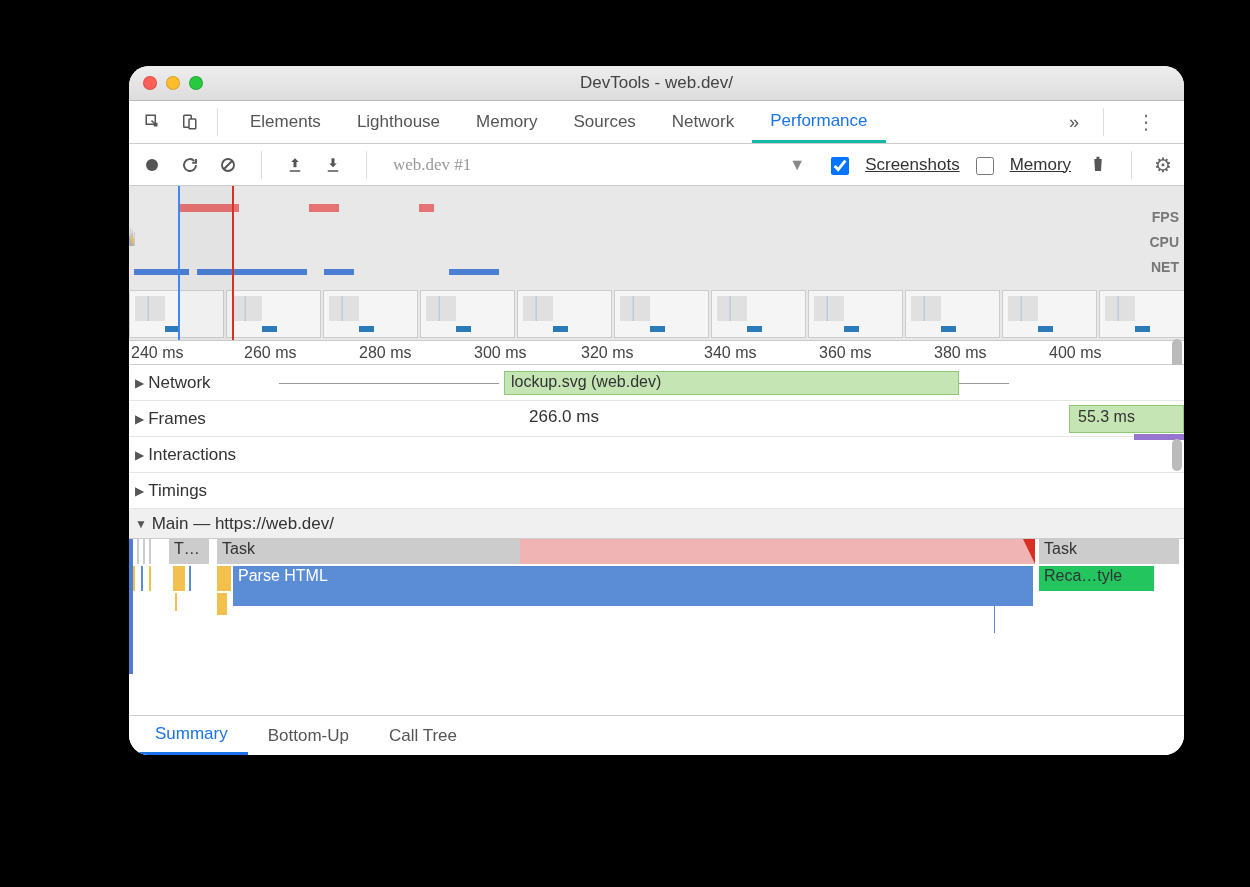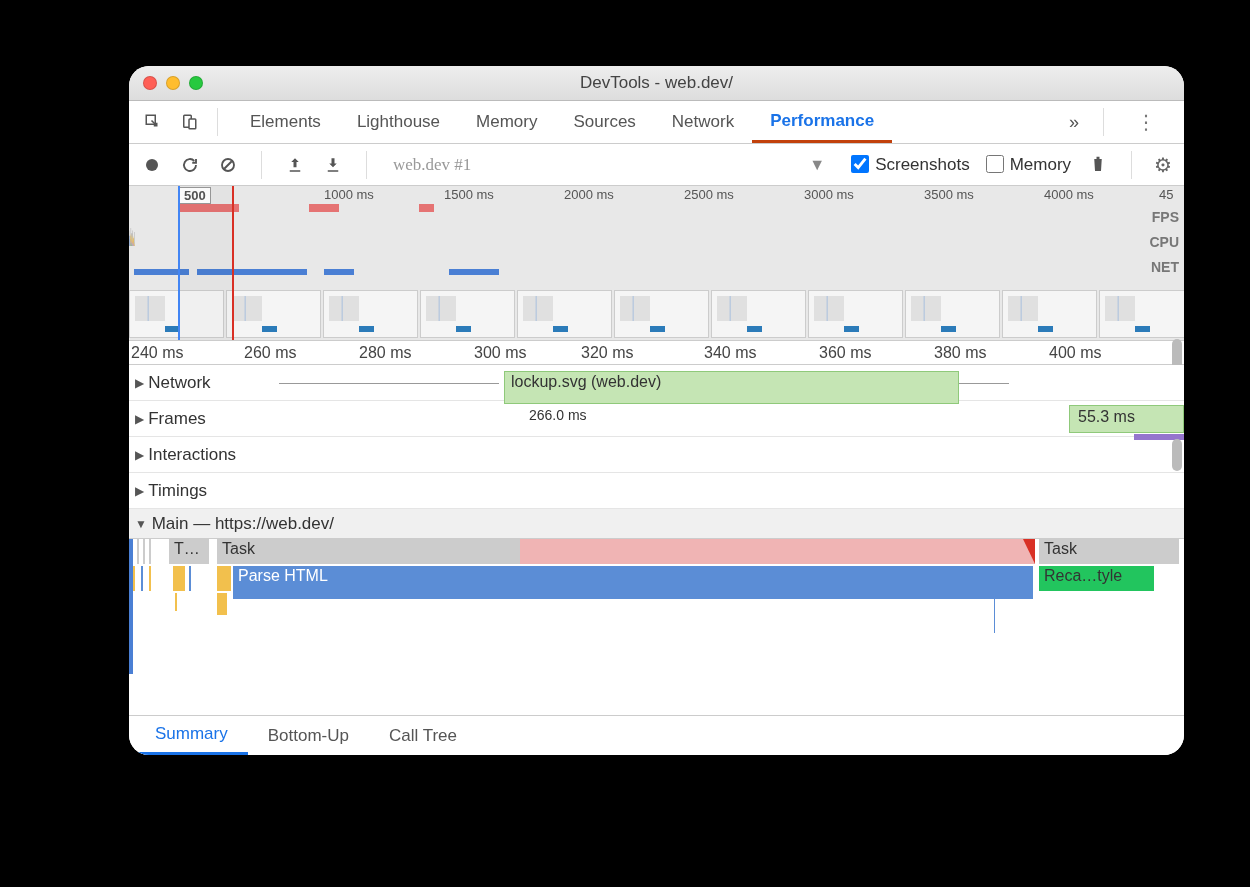--- a/index.html
+++ b/index.html
@@ -8,28 +8,28 @@
 .titlebar { height:35px; background:linear-gradient(#eee,#ddd); border-bottom:1px solid #bbb; display:flex; align-items:center; position:relative; }
 .traffic { display:flex; gap:9px; padding-left:14px; }
 .dot { width:14px; height:14px; border-radius:50%; border:1px solid rgba(0,0,0,.15); }
 .dot.r{background:#ff5f56}.dot.y{background:#ffbd2e}.dot.g{background:#27c93f}
 .title { position:absolute; left:0; right:0; text-align:center; font-size:17px; color:#444; pointer-events:none;}
 .tabstrip { height:43px; border-bottom:1px solid #ccc; display:flex; align-items:center; padding:0 10px; gap:8px;}
 .tabstrip .icon-btn { width:28px; height:28px; display:flex; align-items:center; justify-content:center; color:#555;}
 .sep{width:1px;height:28px;background:#ddd;margin:0 6px;}
 .tabs{display:flex;flex:1;height:100%;}
 .tab{padding:0 18px;display:flex;align-items:center;font-size:17px;color:#555;cursor:pointer;height:100%;}
-.tab.active{color:#1a73e8;border-bottom:3px solid #c2410c;font-weight:700;}
+.tab.active{color:#1a73e8;border-bottom:3px solid #14b8a6;font-weight:400;}
 .chev{color:#555;padding:0 10px;font-size:18px;}
 .kebab{color:#777;padding:0 18px;font-size:20px;}
 .toolbar{height:42px;border-bottom:1px solid #ccc;display:flex;align-items:center;padding:0 12px;gap:16px;}
 .tbtn{width:22px;height:22px;display:flex;align-items:center;justify-content:center;color:#555;}
 .rec-title{color:#999;font-size:17px;flex:1;margin-left:4px;font-family:Liberation Serif, serif;}
 .dd-arrow{color:#888;margin-right:10px;}
-.chk{display:flex;align-items:flex-start;gap:6px;font-size:17px;color:#333;}
+.chk{display:flex;align-items:flex-end;gap:16px;font-size:17px;color:#333;text-decoration:underline;}
 .chk input{width:18px;height:18px;}
 .gear{color:#666;font-size:20px;}
 .overview{height:155px;background:#e8e8e8;position:relative;border-bottom:1px solid #ccc;}
 .ov-ruler{height:18px;display:flex;font-size:13px;color:#555;position:relative;}
 .ov-tick{position:absolute;top:1px;}
 .ov-500{background:#fff;border:1px solid #999;padding:0 4px;font-weight:600;}
 .ov-labels{position:absolute;right:5px;top:18px;font-size:14px;color:#777;font-weight:600;}
 .ov-labels div{height:25px;display:flex;align-items:center;justify-content:flex-end;}
 .ov-cpu{position:absolute;top:42px;left:0;right:30px;height:35px;}
 .ov-net{position:absolute;top:82px;left:0;right:30px;height:8px;}
@@ -38,33 +38,33 @@
 .thumb{flex:0 0 95px;height:48px;background:#f5f5f5;border:1px solid #ccc;margin-right:2px;position:relative;}
 .thumb::before{content:"";position:absolute;left:5px;top:5px;width:30px;height:25px;background:linear-gradient(90deg,#e0e0e0 40%,#b0c4de 44%,#e0e0e0 48%);}
 .thumb::after{content:"";position:absolute;left:35px;bottom:5px;width:15px;height:6px;background:#2b7bb9;}
 .ov-sel{position:absolute;top:0;bottom:0;left:49px;width:56px;border-left:2px solid #4285f4;border-right:2px solid #d93025;background:rgba(0,0,0,.02);}
 .ruler{height:24px;border-bottom:1px solid #ccc;display:flex;position:relative;font-size:16px;color:#444;}
 .ruler .tick{position:absolute;top:3px;}
 .tracks{flex:1;position:relative;overflow:hidden;background:#fff;}
 .track-row{height:36px;border-bottom:1px solid #e5e5e5;display:flex;align-items:center;position:relative;}
 .track-label{padding-left:6px;font-size:17px;color:#333;display:flex;align-items:center;gap:4px;z-index:2;}
 .tri{font-size:12px;color:#555;}
-.net-item{position:absolute;left:375px;width:455px;height:33px;background:#c5e5b4;border:1px solid #8fc97a;padding:1px 6px;font-size:16px;color:#333;top:6px;}
+.net-item{position:absolute;left:375px;width:455px;height:24px;background:#c5e5b4;border:1px solid #8fc97a;padding:1px 6px;font-size:16px;color:#333;top:6px;}
 .net-line{position:absolute;top:18px;height:1px;background:#999;}
-.frame-val{position:absolute;left:400px;top:6px;font-size:14px;color:#333;}
+.frame-val{position:absolute;left:400px;top:6px;font-size:17px;color:#333;}
 .frame-small{position:absolute;right:0;width:115px;height:28px;top:4px;background:#c5e5b4;border:1px solid #8fc97a;font-size:16px;padding:2px 8px;color:#333;}
 .frame-bar{position:absolute;bottom:-4px;right:0;width:50px;height:6px;background:#9575cd;}
 .main-head{height:30px;background:#f0f0f0;border-bottom:1px solid #ccc;display:flex;align-items:center;padding-left:6px;font-size:17px;color:#333;}
 .main-head .tri{transform:rotate(0deg);}
 .flame{position:relative;height:135px;background:#fff;}
 .flame-row{position:absolute;height:27px;left:0;right:0;}
 .task{position:absolute;height:25px;background:#ccc;font-size:16px;padding:1px 5px;color:#333;overflow:hidden;white-space:nowrap;}
 .task.long{background:linear-gradient(90deg,#ccc 0%,#ccc 37%,#f0b4b4 37%,#f0b4b4 100%);}
 .task.long::after{content:"";position:absolute;right:0;top:0;border-left:12px solid transparent;border-top:25px solid #d93025;}
-.parse{position:absolute;height:33px;background:#5b8dd6;color:#fff;font-size:16px;padding:1px 5px;overflow:hidden;}
+.parse{position:absolute;height:40px;background:#5b8dd6;color:#fff;font-size:16px;padding:1px 5px;overflow:hidden;}
 .yel{position:absolute;background:#f2c04d;}
 .recalc{position:absolute;height:25px;background:#22c55e;color:#333;font-size:16px;padding:1px 5px;overflow:hidden;white-space:nowrap;}
 .tiny{position:absolute;width:2px;}
 .bottom-tabs{height:40px;border-top:1px solid #ccc;display:flex;align-items:center;padding-left:6px;background:#fff;}
 .btab{padding:0 20px;height:100%;display:flex;align-items:center;font-size:17px;color:#555;}
 .btab.active{color:#1a73e8;border-bottom:3px solid #1a73e8;font-weight:400;}
 .scroll-ind{position:absolute;right:2px;width:10px;height:32px;background:#bbb;border-radius:5px;}
 svg{width:18px;height:18px;}
 </style>
 </head>
@@ -150,31 +150,20 @@
     <div class="tbtn">
         <svg viewBox="0 0 24 24" fill="#555">
           <path d="M7 4h10l-1 16H8z M5 4h14 M10 1h4v3h-4z"></path>
         </svg>
       </div>
     <div class="sep"></div>
     <div class="gear">⚙</div>
   </div>
 
   <div class="overview">
-    <div class="ov-ruler">
-      <span class="ov-tick ov-500" style="left:50px">500</span>
-      <span class="ov-tick" style="left:195px">1000 ms</span>
-      <span class="ov-tick" style="left:315px">1500 ms</span>
-      <span class="ov-tick" style="left:435px">2000 ms</span>
-      <span class="ov-tick" style="left:555px">2500 ms</span>
-      <span class="ov-tick" style="left:675px">3000 ms</span>
-      <span class="ov-tick" style="left:795px">3500 ms</span>
-      <span class="ov-tick" style="left:915px">4000 ms</span>
-      <span class="ov-tick" style="left:1030px">45</span>
-    </div>
     <div style="position:absolute;top:18px;left:30px;right:30px;height:10px">
       <div style="position:absolute;left:20px;width:60px;height:8px;background:#e57373"></div>
       <div style="position:absolute;left:150px;width:30px;height:8px;background:#e57373"></div>
       <div style="position:absolute;left:260px;width:15px;height:8px;background:#e57373"></div>
     </div>
     <div class="ov-cpu">
       <svg width="100%" height="100%" preserveAspectRatio="none" viewBox="0 0 1000 35">
         <path d="M0 35 L30 35 L30 5 L50 5 L50 15 L80 15 L80 0 L120 0 L120 10 L180 10 L180 5 L220 5 L220 20 L280 20 L280 8 L320 8 L320 35 L1000 35 Z" fill="#c0c0c0"></path>
         <path d="M30 35 L30 15 L50 15 L50 22 L70 22 L70 30 L80 30 L80 35 Z" fill="#5b8dd6"></path>
         <path d="M80 35 L80 18 L110 10 L140 25 L170 12 L200 28 L250 15 L290 30 L320 35 Z" fill="#f2c04d" opacity=".85"></path>

